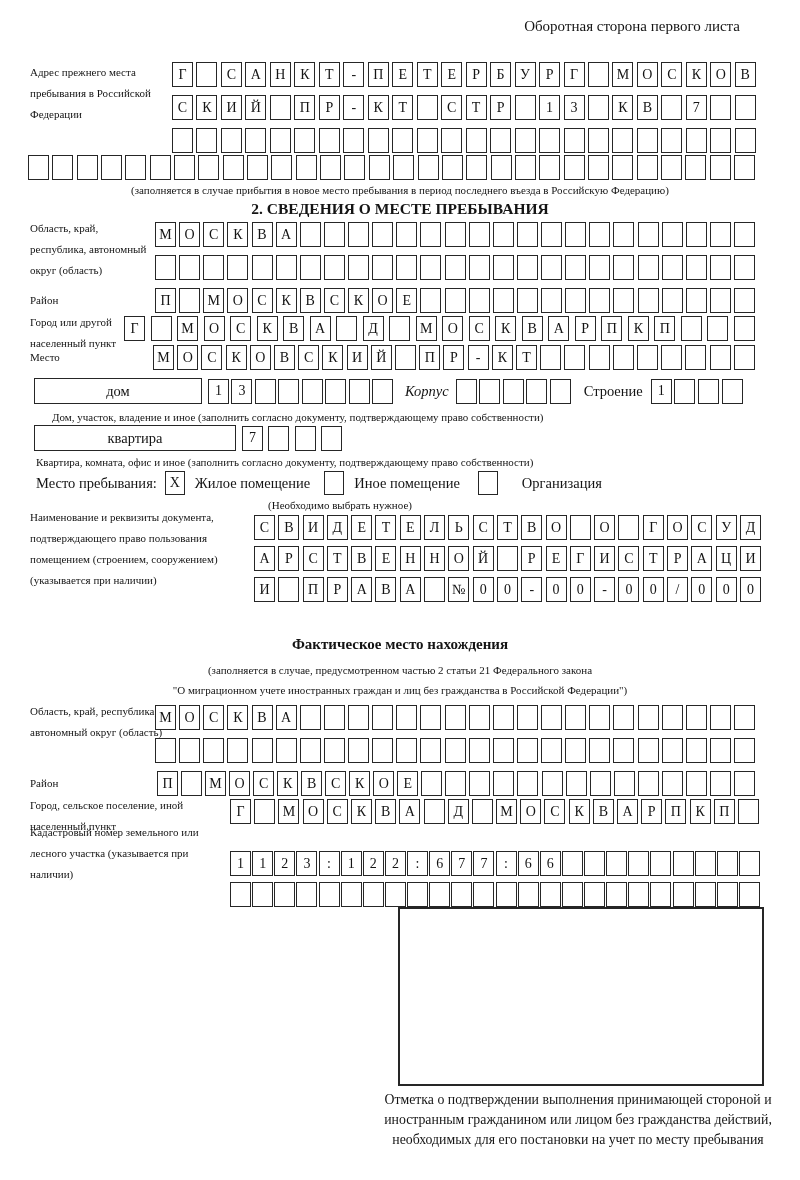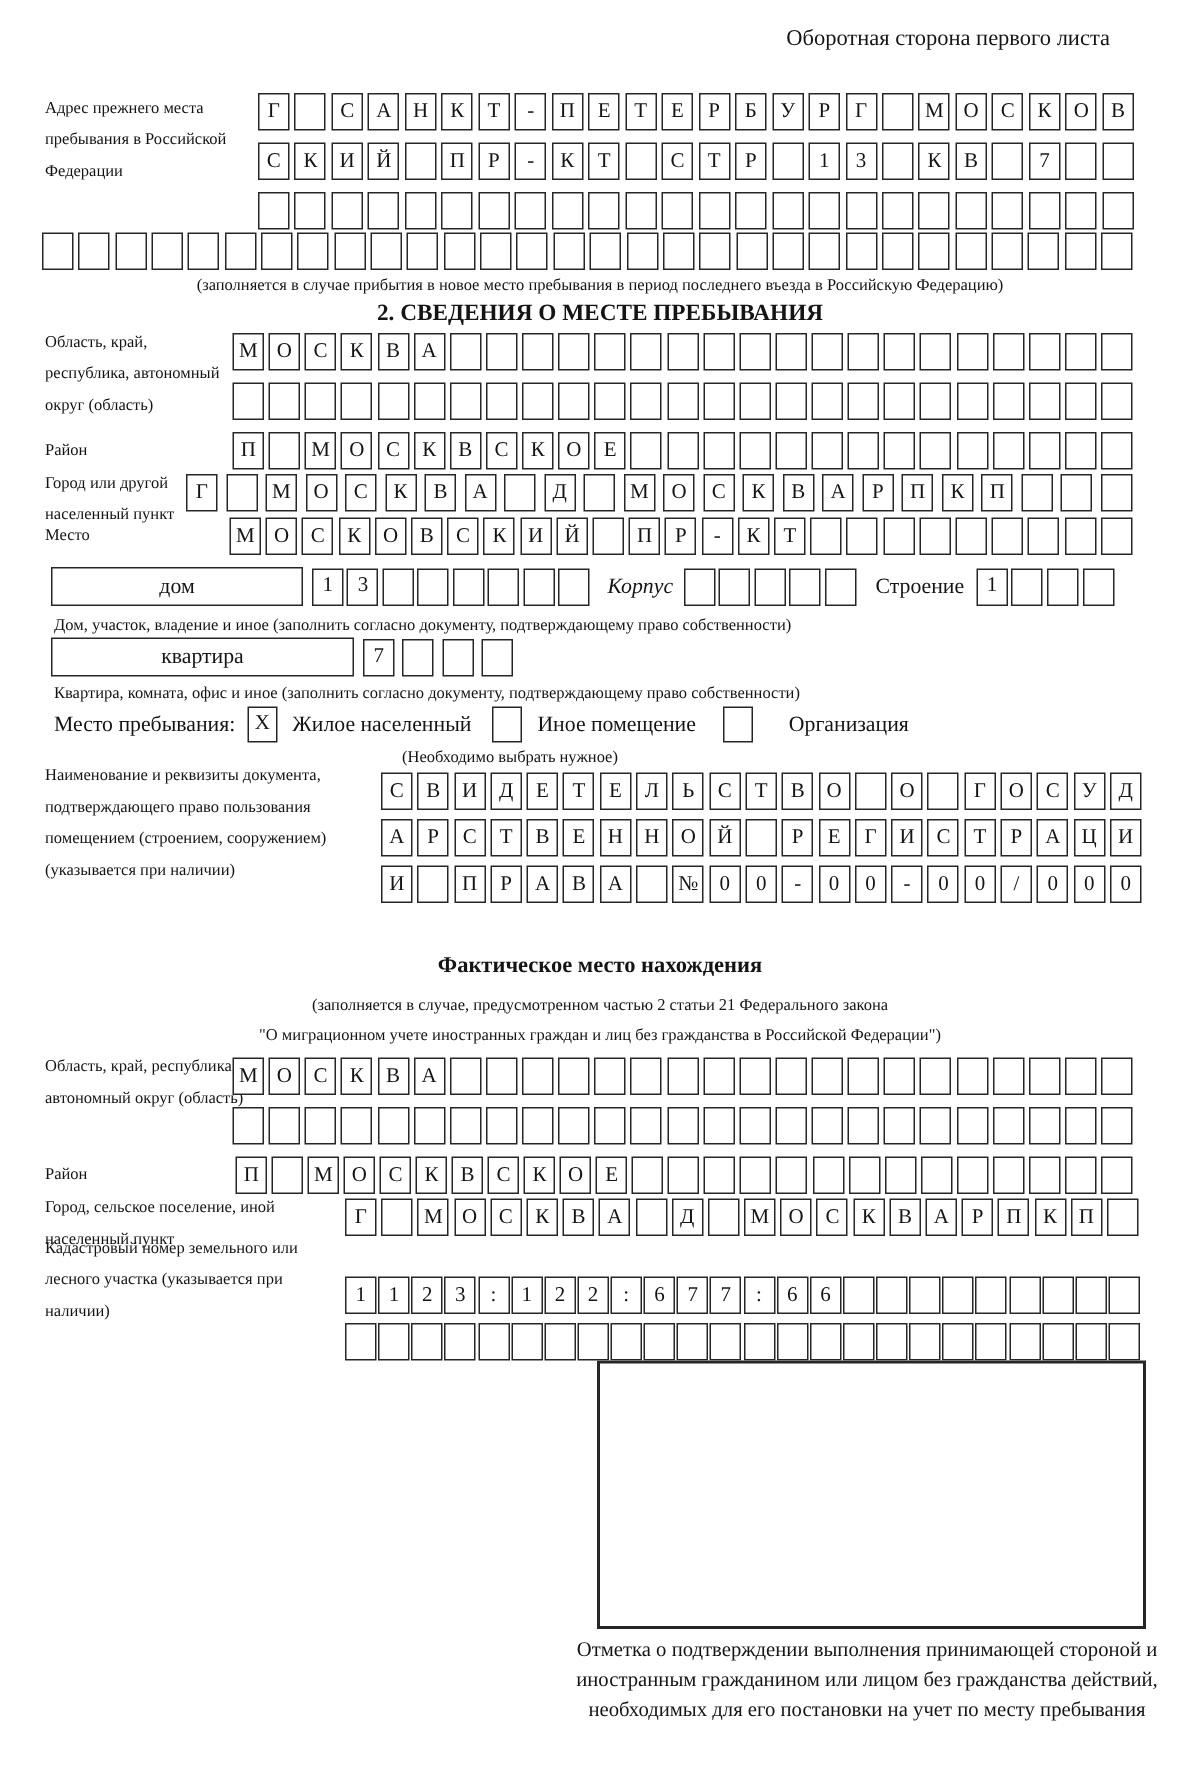--- a/index.html
+++ b/index.html
@@ -316,37 +316,37 @@
         <div class="cell"></div>
       </div>
     <span class="inline-lbl" style="margin-right:8px;">Строение</span>
     <div class="cellgroup" style="width:92px;">
         <div class="cell">1</div>
         <div class="cell"></div>
         <div class="cell"></div>
         <div class="cell"></div>
       </div>
   </div>
-  <div class="caption" style="left:36px;top:408px;width:740px;">Дом, участок, владение и иное (заполнить согласно документу, подтверждающему право собственности)</div>
+  <div class="caption" style="left:52px;top:408px;width:740px;">Дом, участок, владение и иное (заполнить согласно документу, подтверждающему право собственности)</div>
 
   <div class="composite" style="left:34px;top:425px;">
     <div class="fieldbox" style="width:202px;margin-right:6px;">квартира</div>
     <div class="cellgroup" style="width:100px;">
         <div class="cell">7</div>
         <div class="cell"></div>
         <div class="cell"></div>
         <div class="cell"></div>
       </div>
   </div>
   <div class="caption" style="left:36px;top:453px;width:740px;">Квартира, комната, офис и иное (заполнить согласно документу, подтверждающему право собственности)</div>
 
   <div class="composite" style="left:36px;top:470px;height:26px;text-align:center;">
     <span class="inline-lbl" style="margin-right:8px;">Место пребывания:</span>
     <span class="chk">X</span>
-    <span class="inline-lbl" style="margin:0 14px 0 10px;">Жилое населенный</span>
+    <span class="inline-lbl" style="margin:0 14px 0 10px;">Жилое помещение</span>
     <span class="chk"></span>
     <span class="inline-lbl" style="margin:0 18px 0 10px;">Иное помещение</span>
     <span class="chk"></span>
     <span class="inline-lbl" style="margin-left:24px;">Организация</span>
   </div>
   <div class="caption center" style="left:180px;top:496px;width:320px;">(Необходимо выбрать нужное)</div>
 
   <div class="lbl" style="left:30px;top:507px;width:218px;">Наименование и реквизиты документа, подтверждающего право пользования помещением (строением, сооружением) (указывается при наличии)</div>
   <div class="cellrow" style="left:254px;top:515px;width:507px;">
       <div class="cell">С</div>

